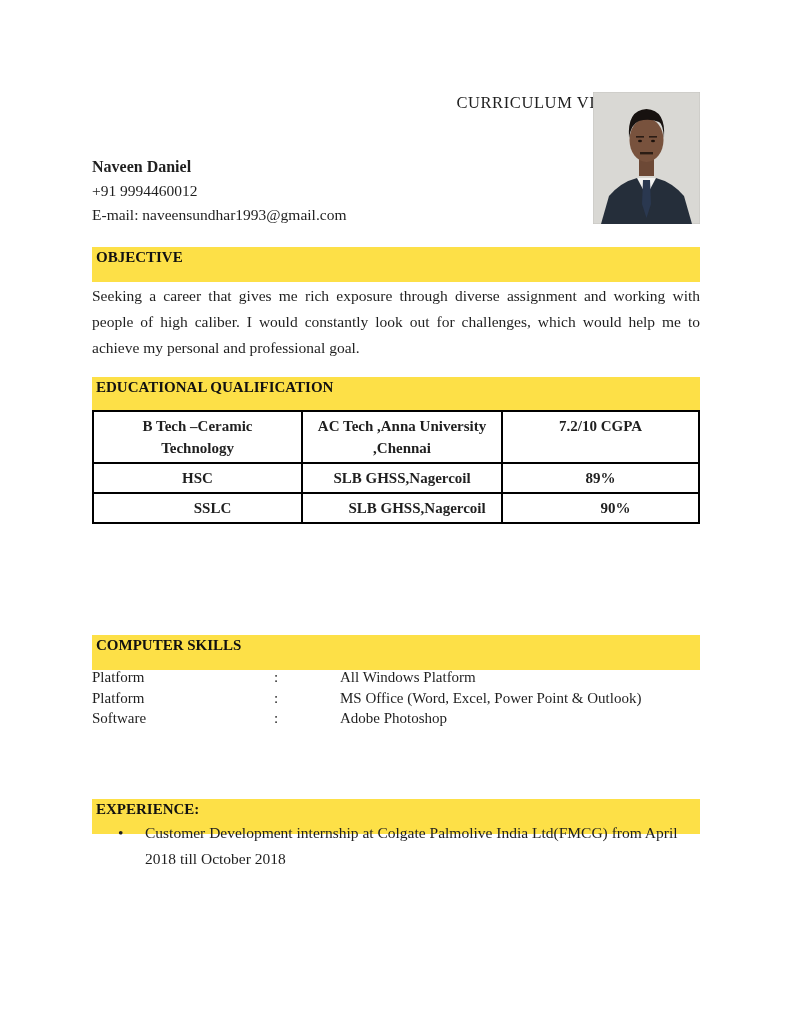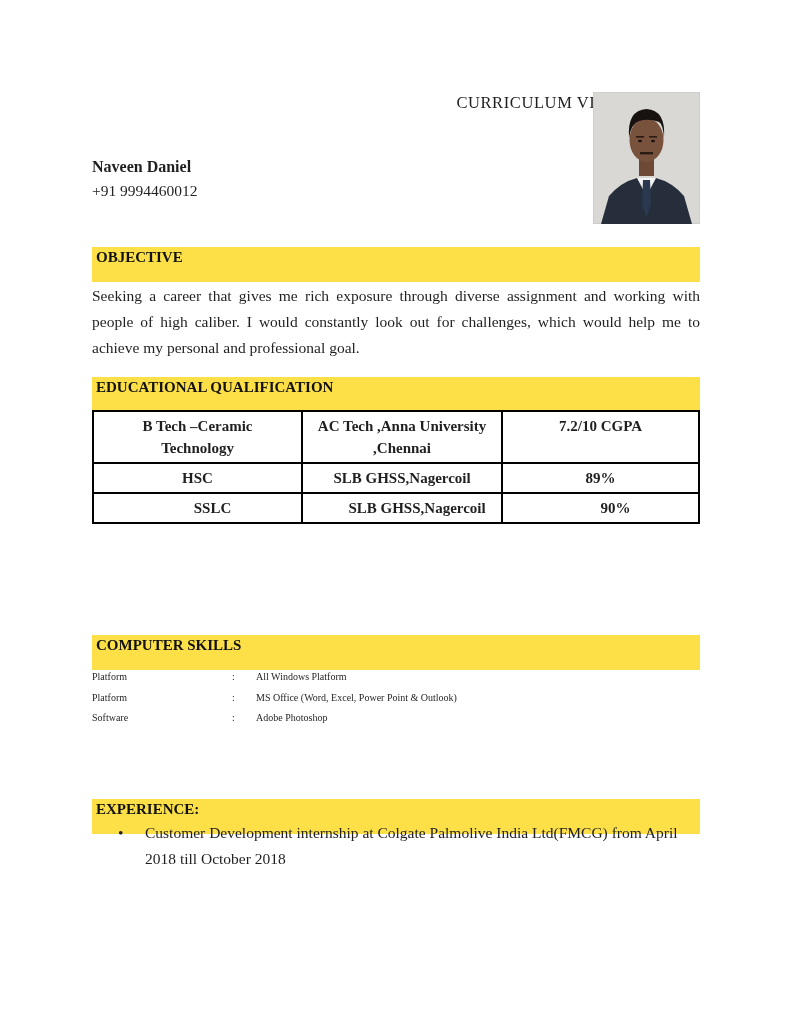--- a/index.html
+++ b/index.html
@@ -68,21 +68,21 @@
   #edu-table col.c1 { width: 34.5%; }
   #edu-table col.c2 { width: 33%; }
   #edu-table col.c3 { width: 32.5%; }
   #edu-table tr.r1 td { height: 86px; }
   #edu-table tr.r2 td { height: 40px; }
   #edu-table tr.r3 td { height: 22px; }
   #edu-table tr.r4 td { height: 22px; padding-left: 36px; }
 
   
   #skills-list { left: 92px; top: 667px; width: 608px; }
-  .skill-row { display: flex; font-size: 10px; line-height: 20.5px; }
+  .skill-row { display: flex; font-size: 15px; line-height: 20.5px; gap: 42px; }
   .skill-label { width: 140px; }
   .skill-colon { width: 24px; }
   .skill-value { flex: 1; }
 
   
   #experience-list { left: 92px; top: 820px; width: 612px; }
   .bullet-item { display: flex; font-size: 15.5px; line-height: 26px; }
   .bullet-glyph { width: 12px; margin-left: 26px; margin-right: 15px; flex: none; }
   .bullet-text { flex: 1; }
 </style>
@@ -115,20 +115,21 @@
       <ellipse cx="47" cy="49" rx="2" ry="1.3" fill="#1c120c"></ellipse>
       <ellipse cx="60" cy="49" rx="2" ry="1.3" fill="#1c120c"></ellipse>
 
       <rect x="47" y="60" width="13" height="2.4" fill="#2a1c14"></rect>
     </svg>
   </div>
 
   <div id="contact" class="abs">
     <div class="name">Naveen Daniel</div>
     <div class="line">+91 9994460012</div>
+    <div class="line">E-mail: naveensundhar1993@gmail.com</div>
   </div>
 
   <div id="objective-bar" class="abs section-bar">OBJECTIVE</div>
 
   <div id="objective-body" class="abs">Seeking a career that gives me rich exposure through diverse assignment and working with people of high caliber. I would constantly look out for challenges, which would help me to achieve my personal and professional goal.</div>
 
   <div id="education-bar" class="abs section-bar">EDUCATIONAL QUALIFICATION</div>
 
   <table id="edu-table" class="abs">
     <colgroup>

